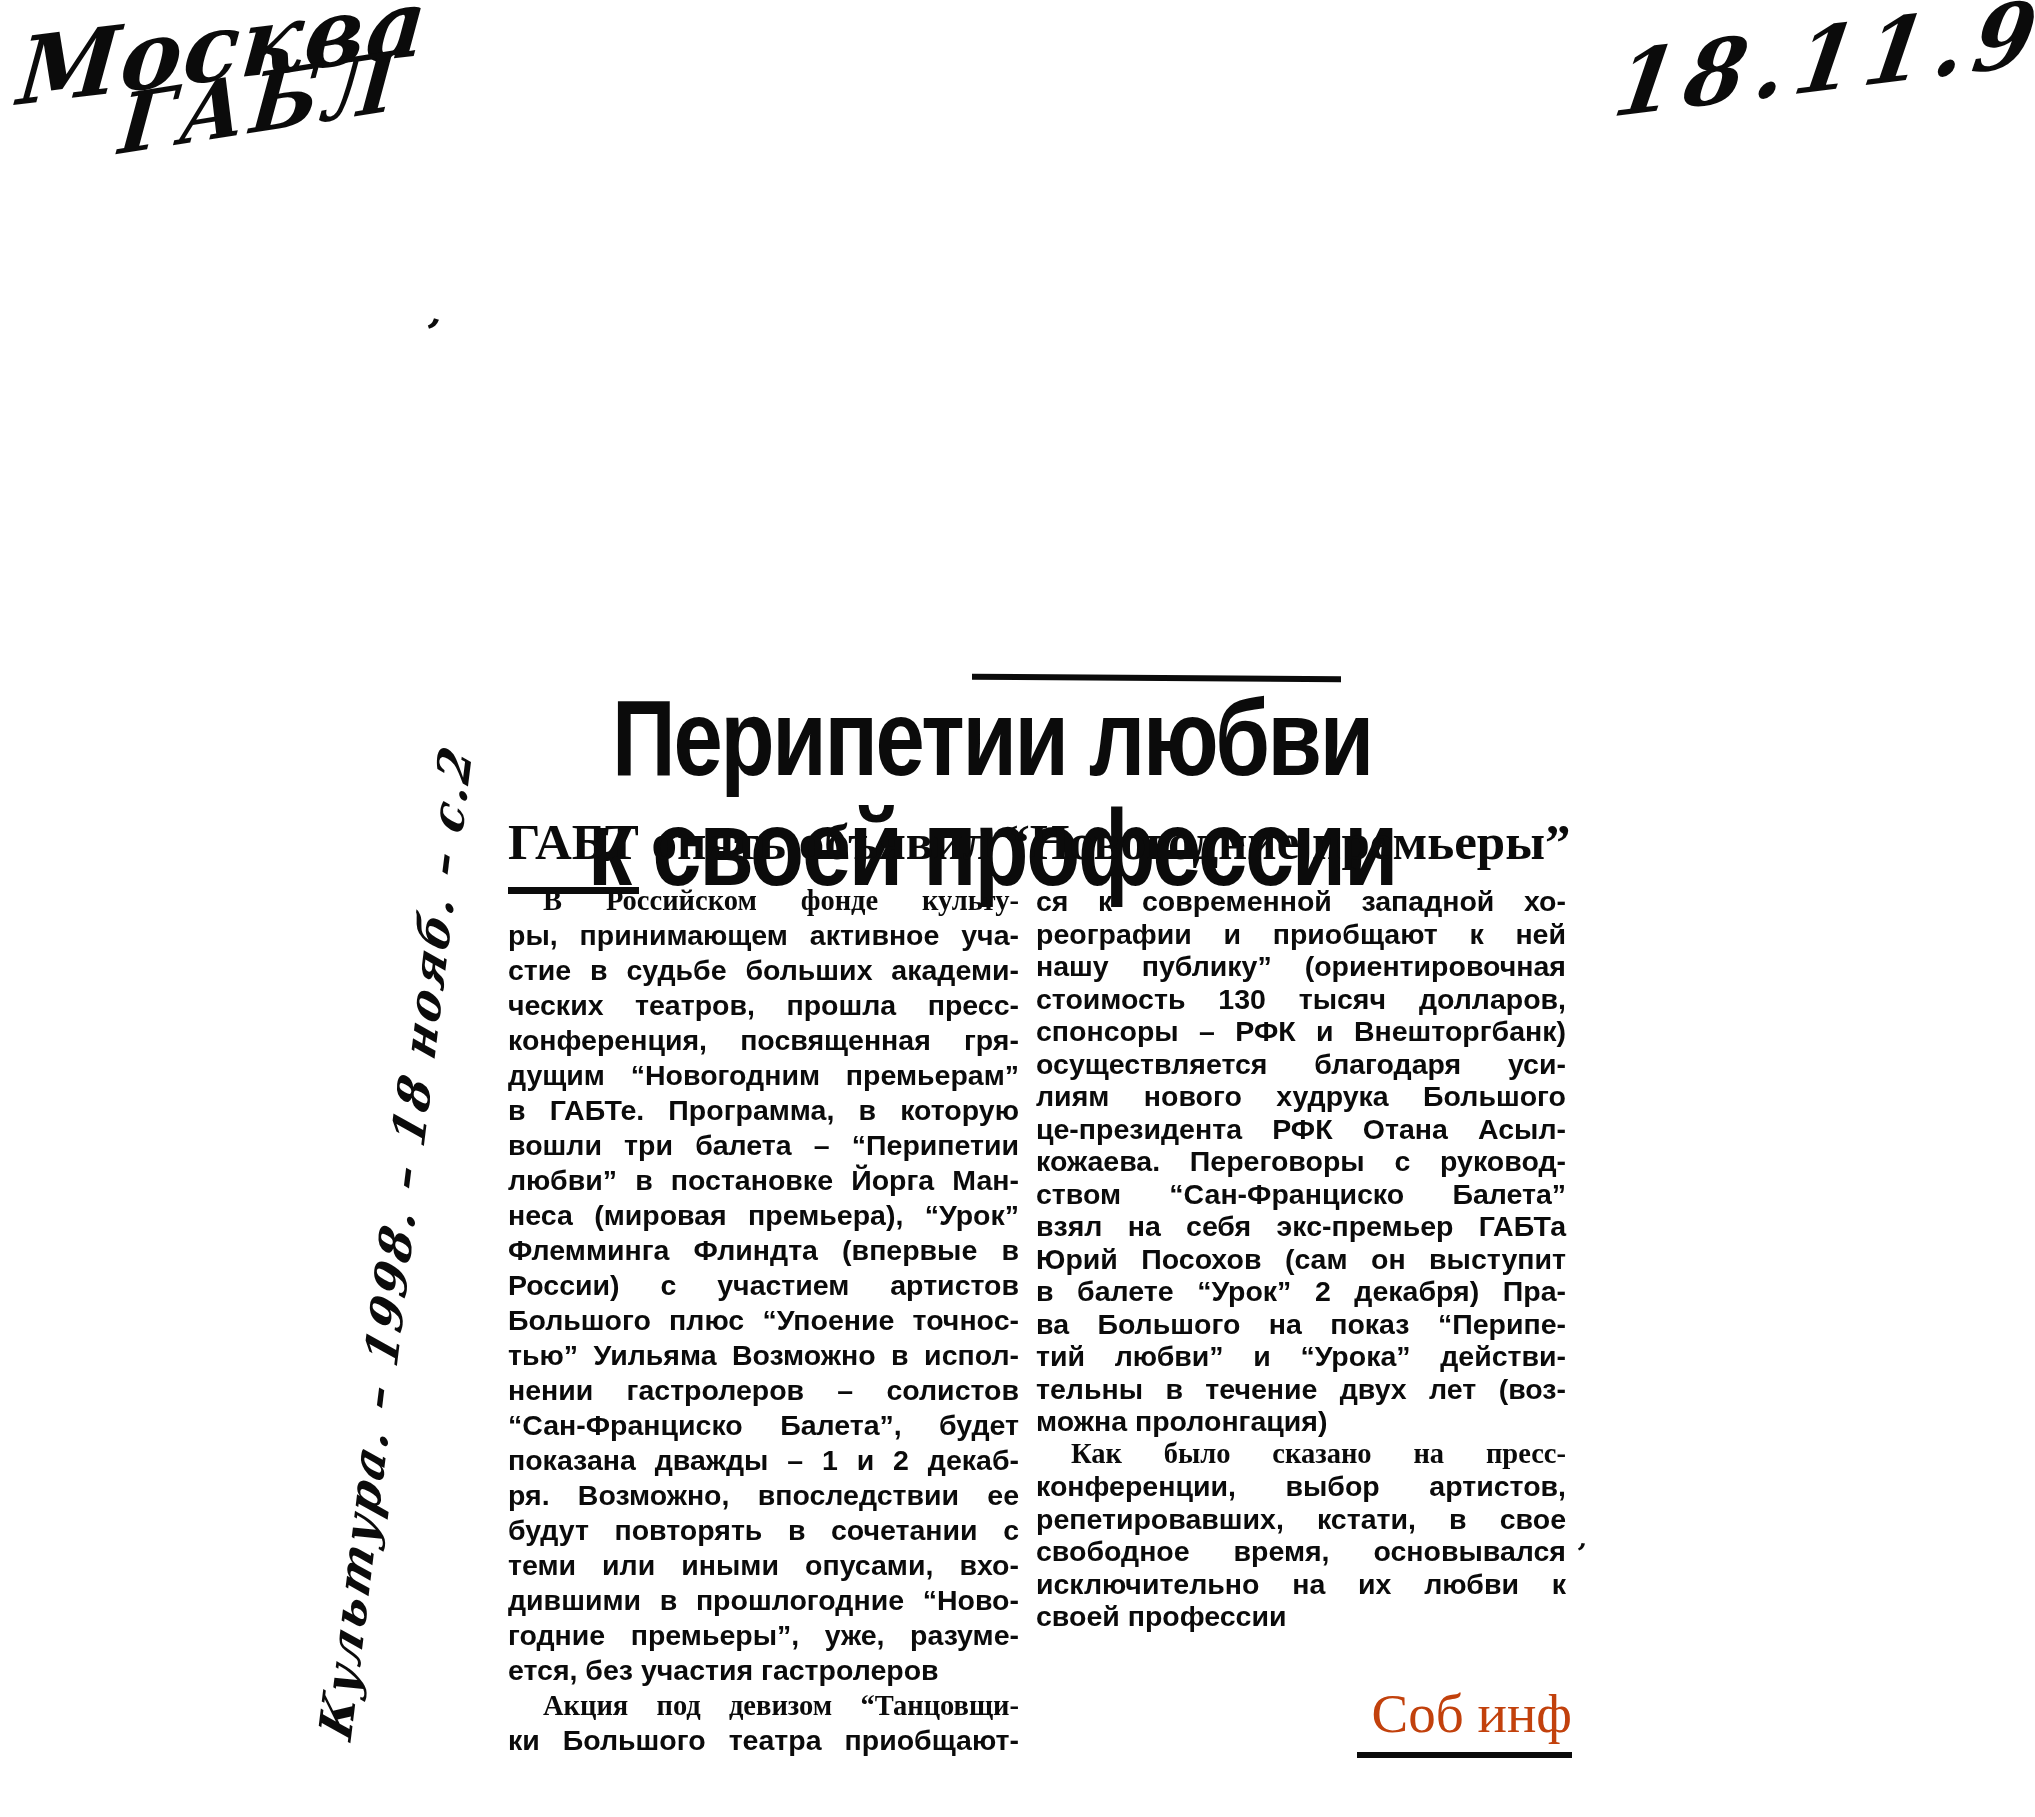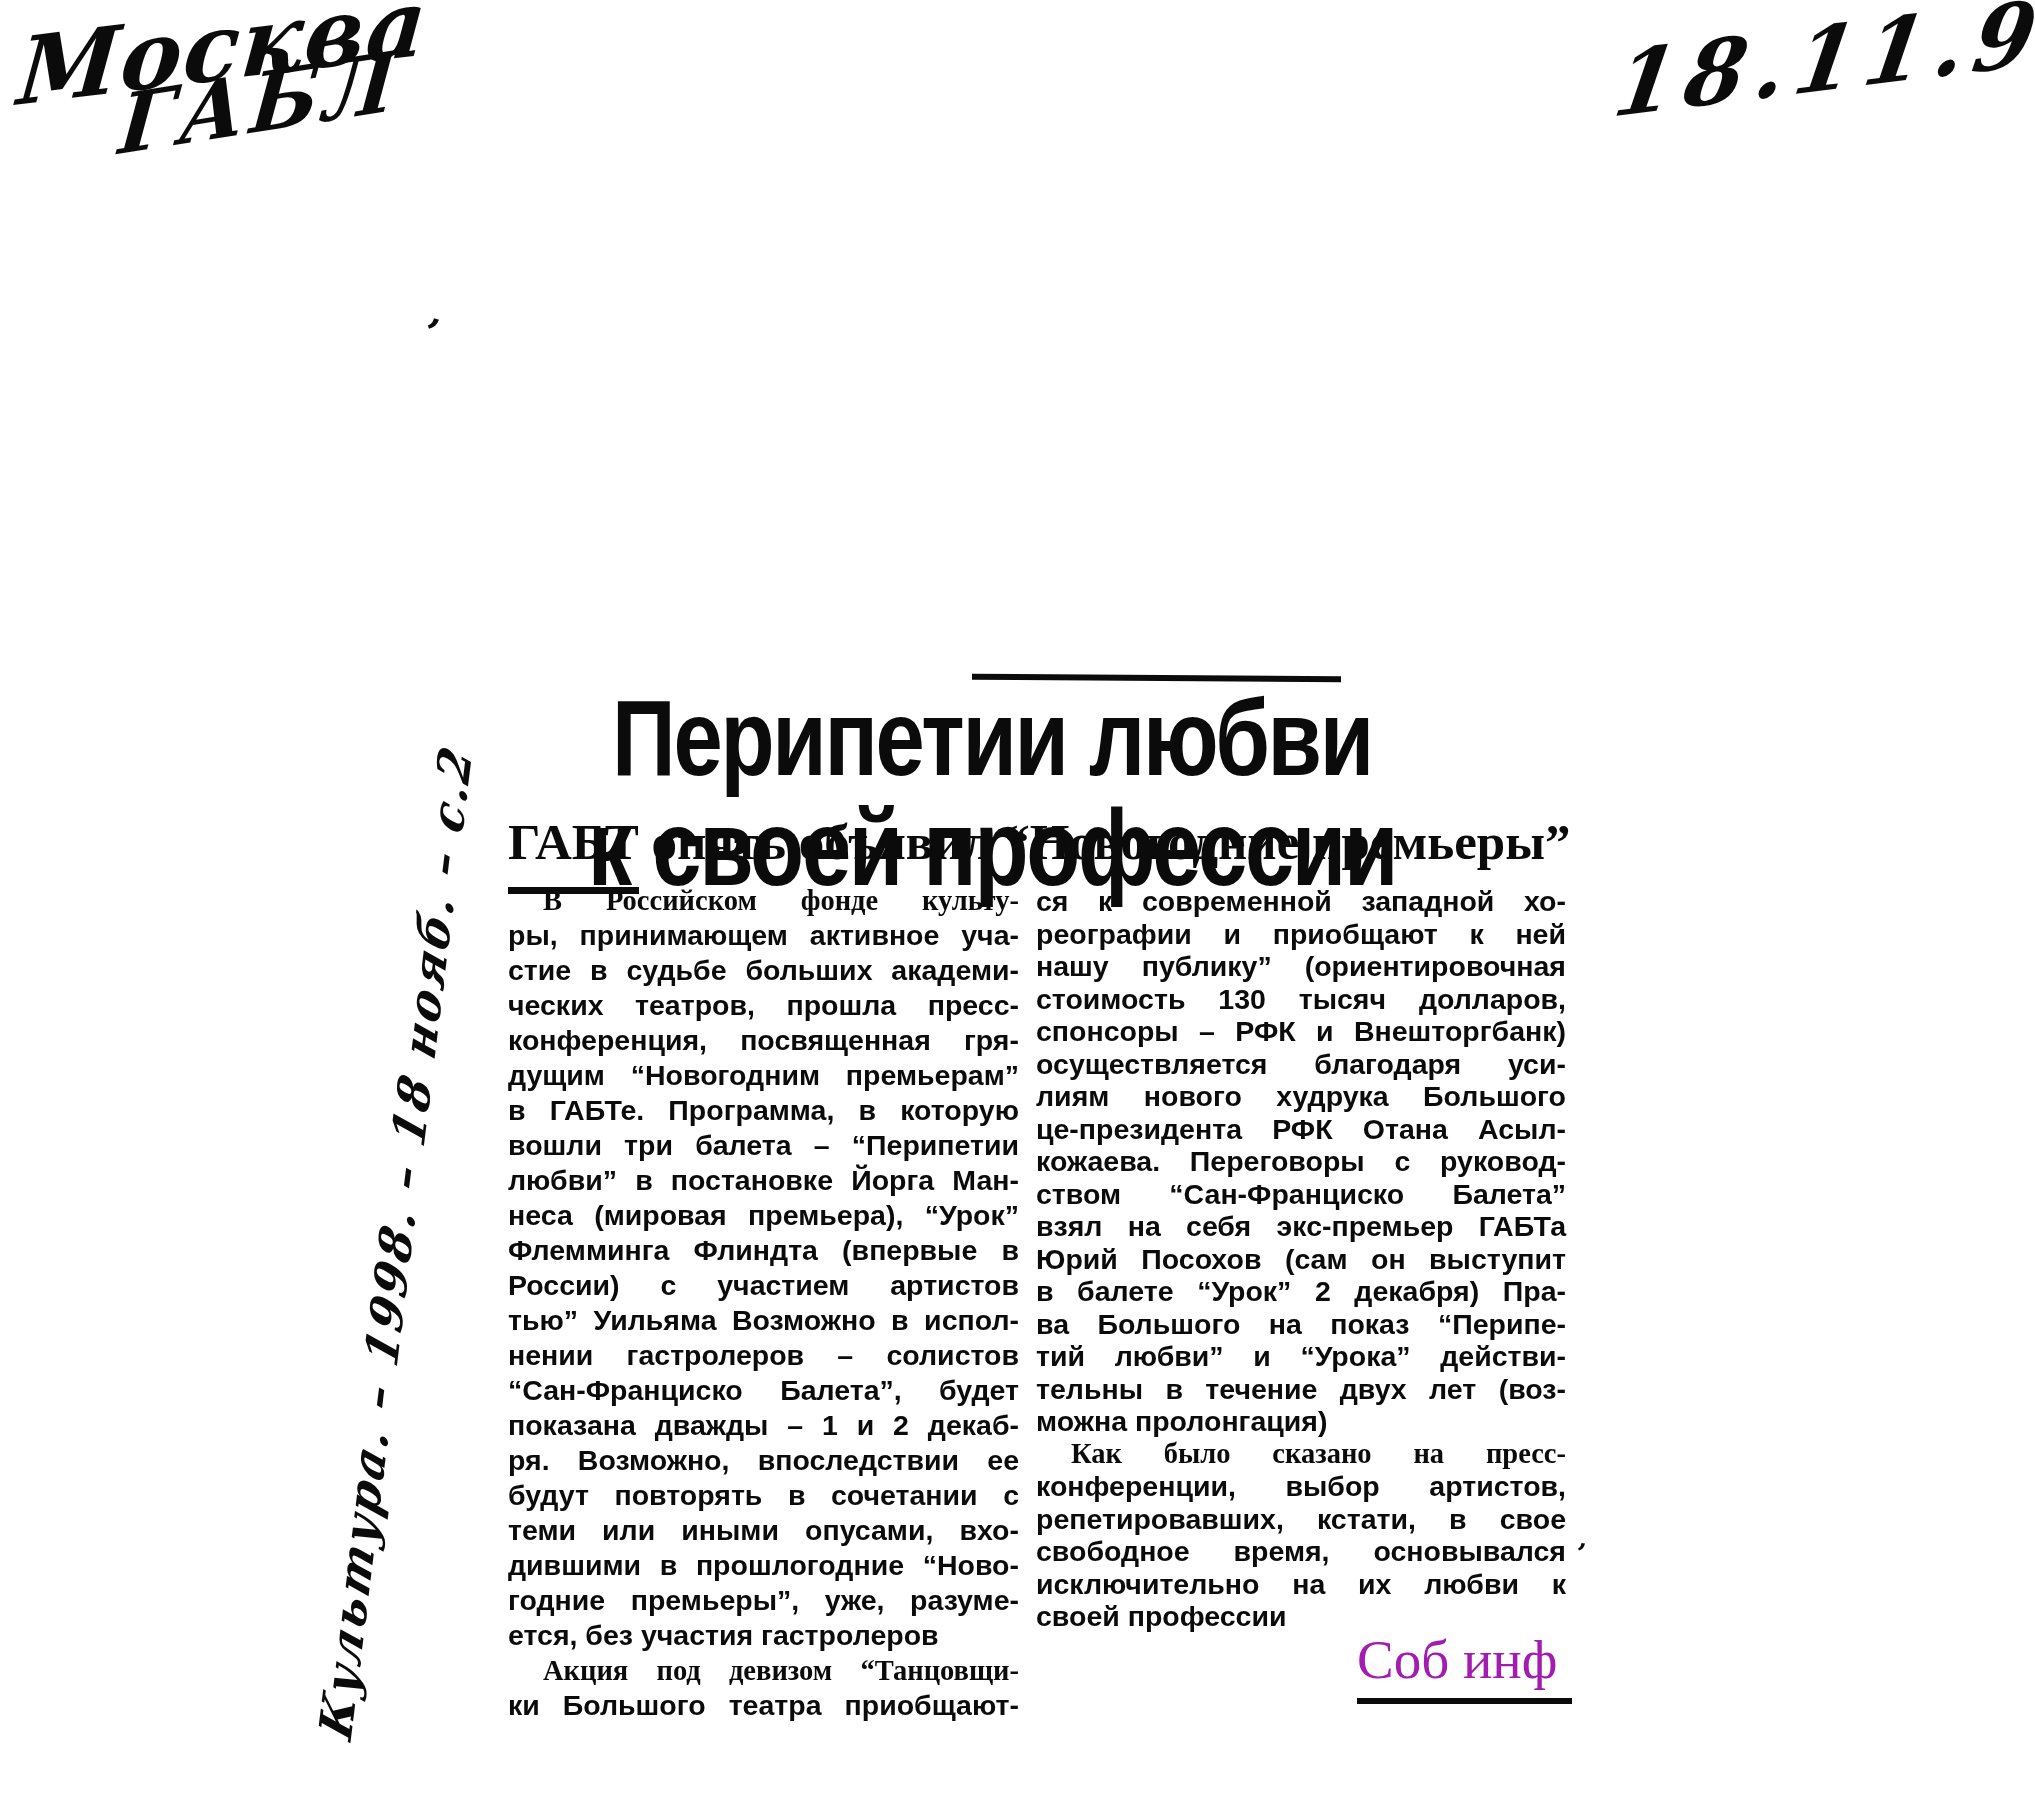--- a/index.html
+++ b/index.html
@@ -26,22 +26,22 @@
             text-align:justify;text-align-last:justify;white-space:nowrap;color:#0b0b0b;}
   .subtitle .lead{border-bottom:7.3px solid #0b0b0b;padding-bottom:17px;}
   
   .col{position:absolute;color:#0b0b0b;font-weight:bold;font-size:28.5px;}
   .col-left{left:508px;top:883px;width:511px;line-height:35px;}
   .col-right{left:1036px;top:885px;width:530px;line-height:32.5px;}
   .line{text-align:justify;text-align-last:justify;}
   .line.nj{text-align:right;text-align-last:left;}
   .line.in{text-indent:35px;font-family:Liberation Serif, serif;}
   
-  .signature{position:absolute;left:1357px;top:1628px;width:215px;text-align:left;
-             font-family:"Liberation Serif",serif;font-size:55px;color:#a21caf;
+  .signature{position:absolute;left:1357px;top:1682px;width:215px;text-align:right;
+             font-family:"Liberation Serif",serif;font-size:55px;color:#c2410c;
              border-bottom:6.4px solid #0b0b0b;padding-bottom:7.3px;white-space:nowrap;}
 </style>
 </head>
 <body>
 
 <div class="page">
 
   <div class="hw hw-moskva">Москва</div>
   <div class="hw hw-gabt">ГАБЛ</div>
   <div class="hw hw-date">18.11.98</div>
@@ -65,20 +65,21 @@
       <div class="line">стие в судьбе больших академи-</div>
       <div class="line">ческих театров, прошла пресс-</div>
       <div class="line">конференция, посвященная гря-</div>
       <div class="line">дущим “Новогодним премьерам”</div>
       <div class="line">в ГАБТе. Программа, в которую</div>
       <div class="line">вошли три балета – “Перипетии</div>
       <div class="line">любви” в постановке Йорга Ман-</div>
       <div class="line">неса (мировая премьера), “Урок”</div>
       <div class="line">Флемминга Флиндта (впервые в</div>
       <div class="line">России) с участием артистов</div>
+      <div class="line">Большого плюс “Упоение точнос-</div>
       <div class="line">тью” Уильяма Возможно в испол-</div>
       <div class="line">нении гастролеров – солистов</div>
       <div class="line">“Сан-Франциско Балета”, будет</div>
       <div class="line">показана дважды – 1 и 2 декаб-</div>
       <div class="line">ря. Возможно, впоследствии ее</div>
       <div class="line">будут повторять в сочетании с</div>
       <div class="line">теми или иными опусами, вхо-</div>
       <div class="line">дившими в прошлогодние “Ново-</div>
       <div class="line">годние премьеры”, уже, разуме-</div>
       <div class="line nj">ется, без участия гастролеров</div>

